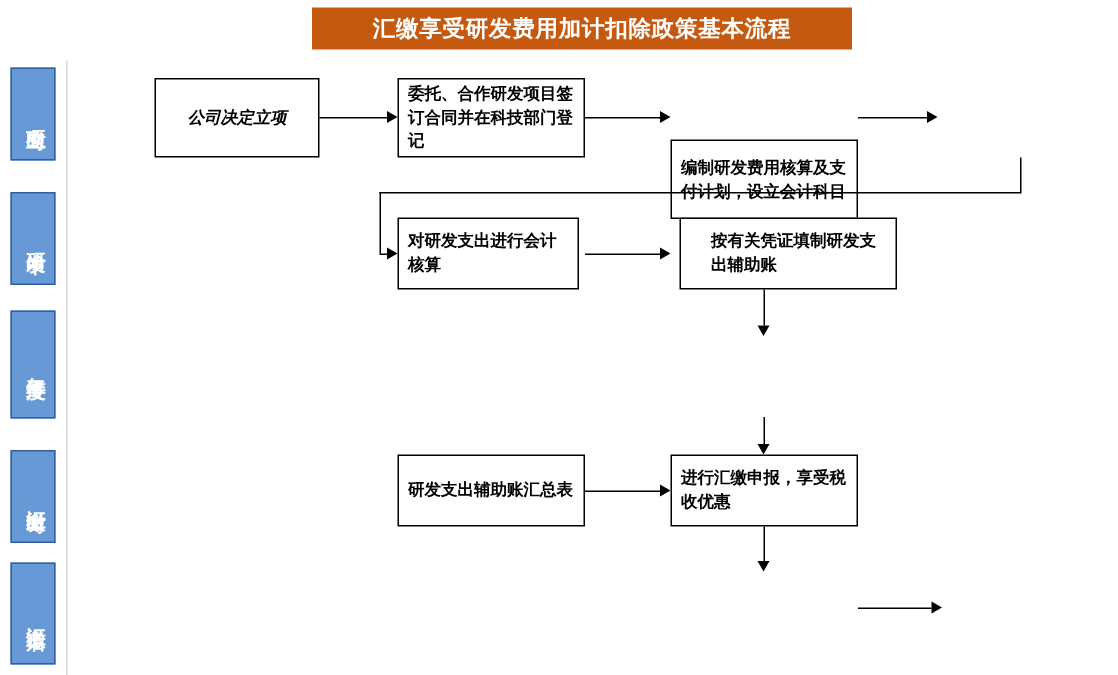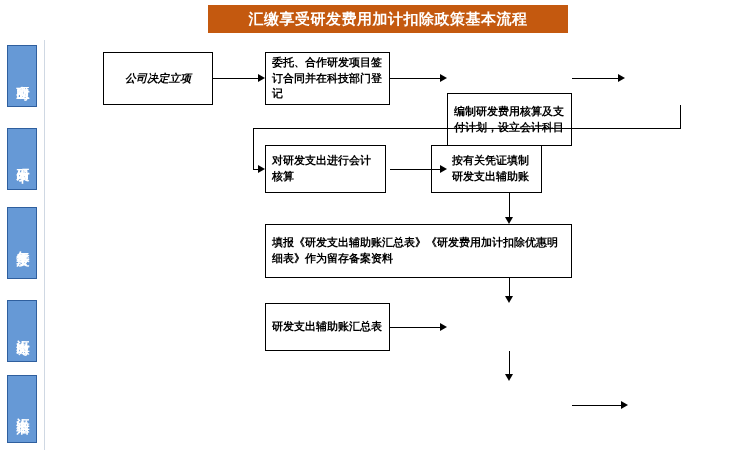--- a/index.html
+++ b/index.html
@@ -164,30 +164,30 @@
   <div class="node" style="left:265px;top:52px;width:125px;height:53px;justify-content:center;">
     <span>委托、合作研发项目签订合同并在科技部门登记</span>
   </div>
   <div class="node" style="left:447px;top:52px;width:125px;height:53px;margin-top:41px;">
     <span>编制研发费用核算及支付计划，设立会计科目</span>
   </div>
 
   <div class="node" style="left:265px;top:145px;width:121px;height:48px;">
     <span>对研发支出进行会计核算</span>
   </div>
-  <div class="node" style="left:431px;top:145px;width:111px;height:48px;padding-left:20px;">
+  <div class="node" style="left:453px;top:145px;width:145px;height:48px;padding-left:20px;">
     <span>按有关凭证填制研发支出辅助账</span>
   </div>
 
-  <div class="node" style="left:265px;top:224px;width:307px;height:54px;">
-    <span>填报《研发支出辅助账汇总表》《研发费用加计扣除优惠明细表》作为留存备案资料</span>
-  </div>
 
   <div class="node" style="left:265px;top:303px;width:125px;height:48px;">
     <span>研发支出辅助账汇总表</span>
+  </div>
+  <div class="node" style="left:447px;top:303px;width:125px;height:48px;">
+    <span>进行汇缴申报，享受税收优惠</span>
   </div>
 
 
   <div class="hline" style="left:213px;top:78px;width:45px;"></div>
   <div class="arrow-right" style="left:258px;top:74px;"></div>
 
   <div class="hline" style="left:390px;top:78px;width:50px;"></div>
   <div class="arrow-right" style="left:440px;top:74px;"></div>
 
   <div class="hline" style="left:572px;top:78px;width:46px;"></div>

